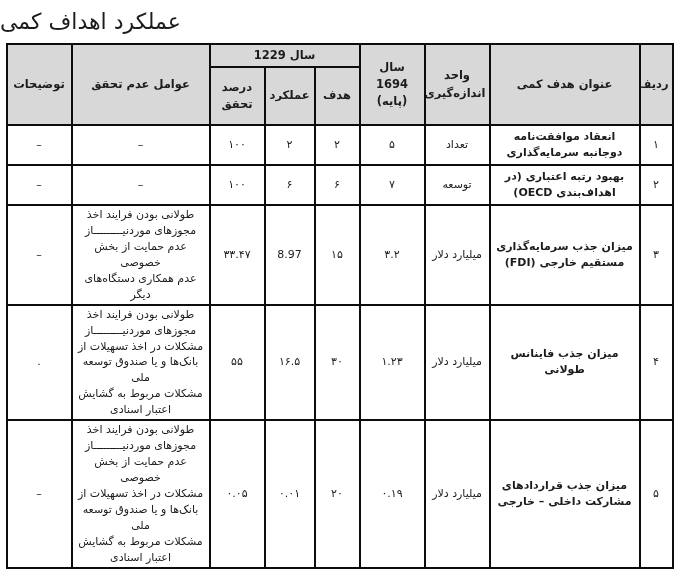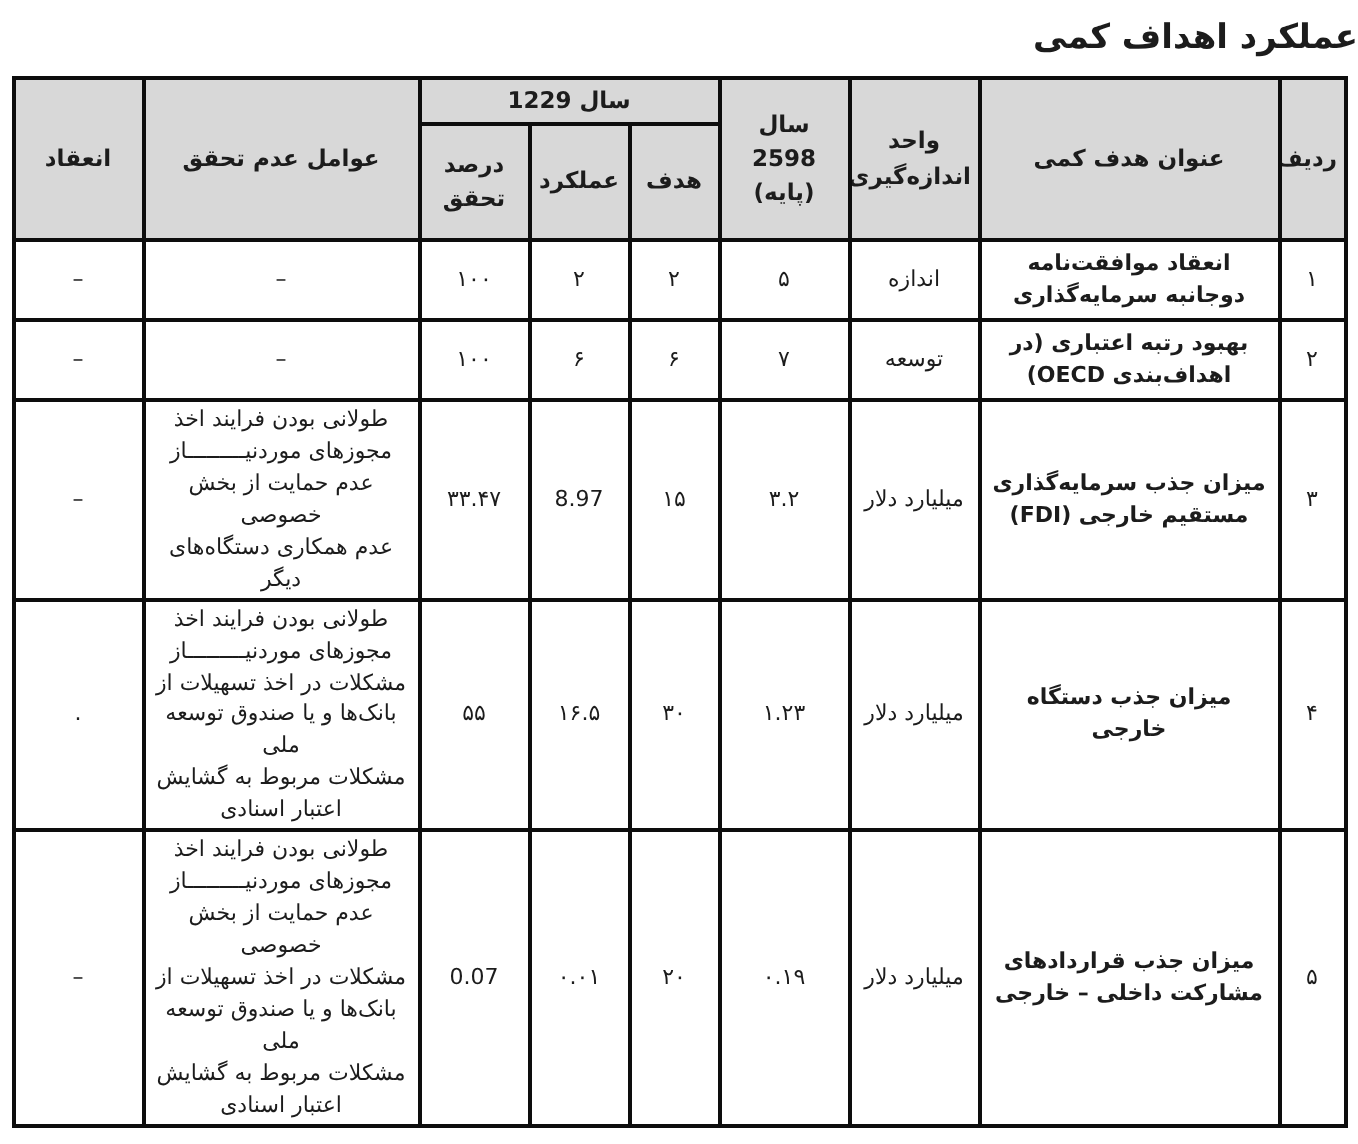--- a/index.html
+++ b/index.html
@@ -3,21 +3,21 @@
 <meta charset="utf-8">
 <style>
   html,body{margin:0;padding:0;background:#ffffff;}
   body{
     width:679px;height:572px;overflow:hidden;
     font-family:"DejaVu Sans",sans-serif;color:#1c1c1c;
     direction:rtl;
   }
   .page{position:relative;width:679px;height:572px;}
   .title{
-    text-align:right;font-weight:bold;font-size:17px;
+    text-align:left;font-weight:normal;font-size:22px;
     margin:9px 0 9px 0;letter-spacing:0;
   }
   table.perf{
     border-collapse:collapse;table-layout:fixed;
     width:666px;margin:0 auto;
   }
   table.perf th, table.perf td{
     border:2px solid #0d0d0d;
     text-align:center;vertical-align:middle;
     padding:1px 3px;
@@ -66,39 +66,39 @@
         <col style="width:65px">
     </colgroup>
 
     <thead>
       <tr class="hr-top">
         <th rowspan="2">ردیف</th>
         <th rowspan="2">عنوان هدف کمی</th>
         <th rowspan="2">واحد
 اندازه‌گیری</th>
         <th rowspan="2">سال
-2598
+1694
 (پایه)</th>
         <th colspan="3">سال 1229</th>
         <th rowspan="2">عوامل عدم تحقق</th>
-        <th rowspan="2">انعقاد</th>
+        <th rowspan="2">توضیحات</th>
       </tr>
       <tr class="hr-sub">
         <th>هدف</th>
         <th>عملکرد</th>
         <th>درصد
 تحقق</th>
       </tr>
     </thead>
 
     <tbody>
       <tr class="r1">
         <td class="num">۱</td>
         <td class="goal">انعقاد موافقت‌نامه دوجانبه سرمایه‌گذاری</td>
-        <td>اندازه</td>
+        <td>تعداد</td>
         <td class="num">۵</td>
         <td class="num">۲</td>
         <td class="num">۲</td>
         <td class="num">۱۰۰</td>
         <td class="factors">–</td>
         <td>–</td>
       </tr>
       <tr class="r2">
         <td class="num">۲</td>
         <td class="goal">بهبود رتبه اعتباری (در اهداف‌بندی OECD)</td>
@@ -118,39 +118,39 @@
         <td class="num">۱۵</td>
         <td class="num">8.97</td>
         <td class="num">۳۳.۴۷</td>
         <td class="factors">طولانی بودن فرایند اخذ مجوزهای موردنیـــــــــاز
 عدم حمایت از بخش خصوصی
 عدم همکاری دستگاه‌های دیگر</td>
         <td>–</td>
       </tr>
       <tr class="r4">
         <td class="num">۴</td>
-        <td class="goal">میزان جذب دستگاه خارجی</td>
+        <td class="goal">میزان جذب فاینانس طولانی</td>
         <td>میلیارد دلار</td>
         <td class="num">۱.۲۳</td>
         <td class="num">۳۰</td>
         <td class="num">۱۶.۵</td>
         <td class="num">۵۵</td>
         <td class="factors">طولانی بودن فرایند اخذ مجوزهای موردنیـــــــــاز
 مشکلات در اخذ تسهیلات از بانک‌ها و یا صندوق توسعه ملی
 مشکلات مربوط به گشایش اعتبار اسنادی</td>
         <td>.</td>
       </tr>
       <tr class="r5">
         <td class="num">۵</td>
         <td class="goal">میزان جذب قراردادهای مشارکت داخلی – خارجی</td>
         <td>میلیارد دلار</td>
         <td class="num">۰.۱۹</td>
         <td class="num">۲۰</td>
         <td class="num">۰.۰۱</td>
-        <td class="num">0.07</td>
+        <td class="num">۰.۰۵</td>
         <td class="factors">طولانی بودن فرایند اخذ مجوزهای موردنیـــــــــاز
 عدم حمایت از بخش خصوصی
 مشکلات در اخذ تسهیلات از بانک‌ها و یا صندوق توسعه ملی
 مشکلات مربوط به گشایش اعتبار اسنادی</td>
         <td>–</td>
       </tr>
     </tbody>
   </table>
 
   <div class="footnote">مأخذ: بانک مرکزی جمهوری اسلامی ایران – سازمان سرمایه‌گذاری و کمک‌های اقتصادی و فنی ایران * آمار میزان جذب قراردادهای مشارکت داخلی – خارجی مربوط به برآورد مقدماتی از عملکرد بیع متقابل است.</div>

